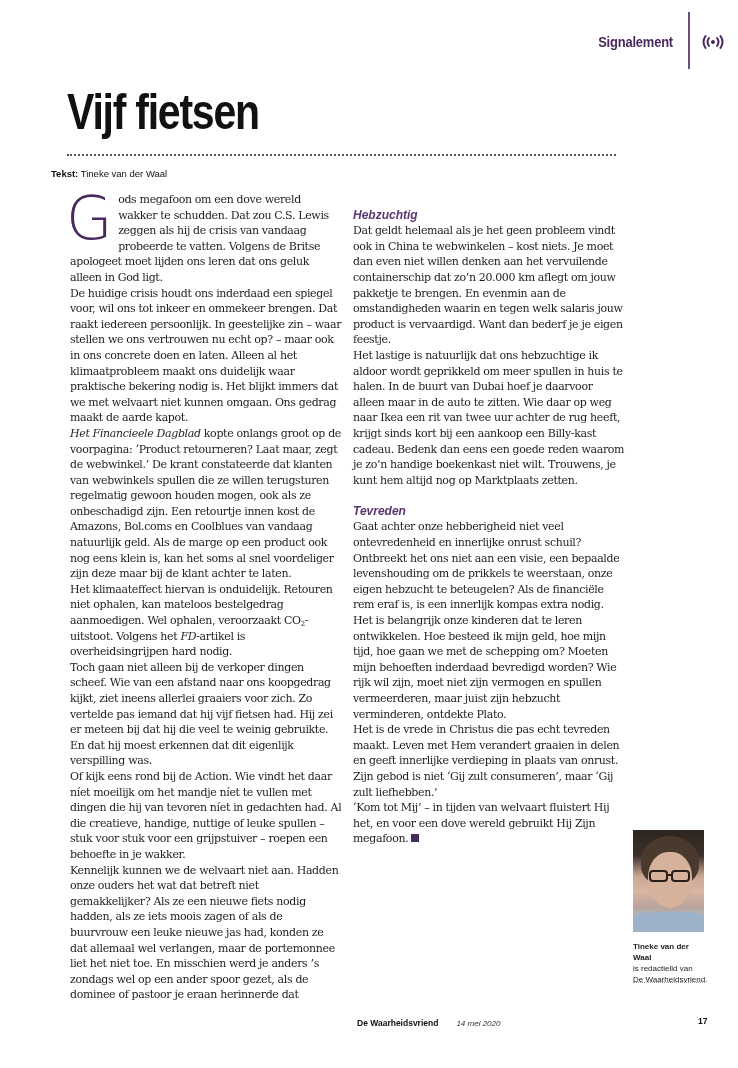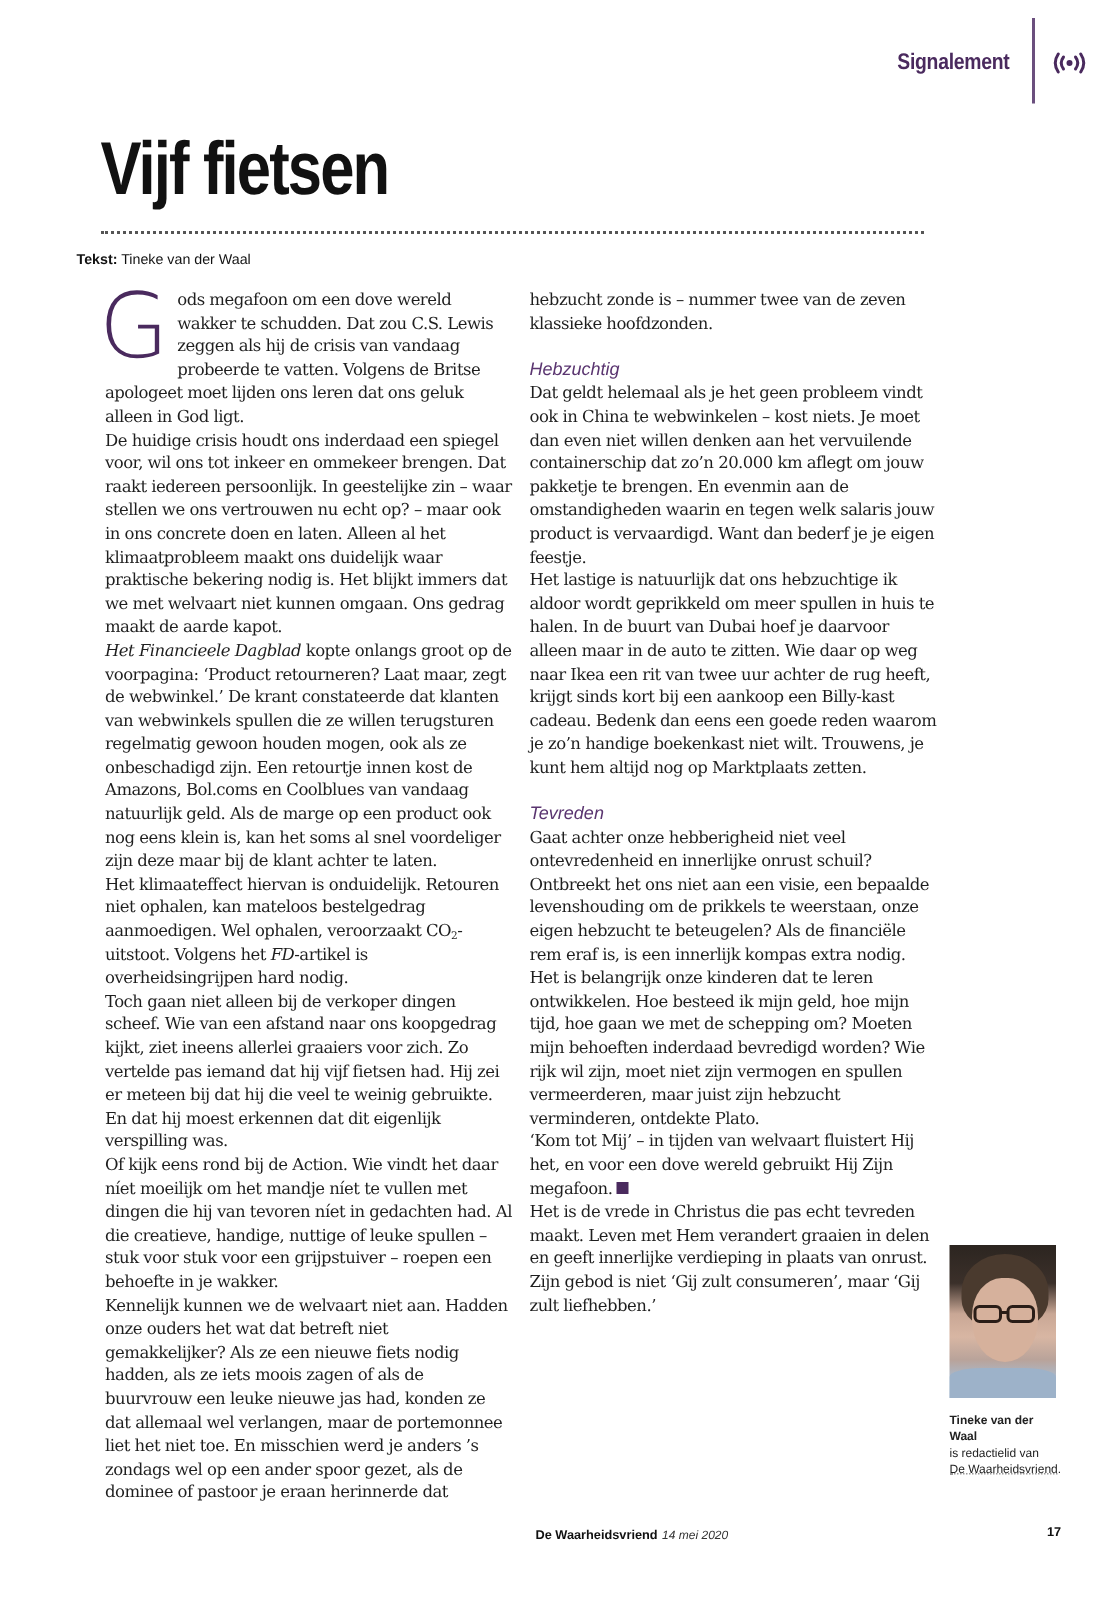--- a/index.html
+++ b/index.html
@@ -38,21 +38,21 @@
 
   .col {
     position: absolute; top: 192px; width: 272px;
     font-family: "DejaVu Serif", serif; font-size: 11px; line-height: 15.6px;
     letter-spacing: -0.35px; color: #1e1e1e;
   }
   .col-left { left: 70px; }
   .col-right { left: 353px; }
   .col p { margin: 0; }
   .subhead {
-    font-family: "Liberation Sans", sans-serif; font-style: italic; font-weight: normal;
+    font-family: "Liberation Sans", sans-serif; font-style: italic; font-weight: bold;
     font-size: 12px; color: #5a3570; margin: 15.6px 0 0 0; line-height: 15.6px;
     letter-spacing: 0;
   }
   .dropcap {
     float: left; font-family: "DejaVu Sans", sans-serif; font-weight: 200;
     font-size: 60px; line-height: 48px; color: #4a2a5e;
     margin: 2px 6px 0 -4px; -webkit-text-stroke: 0px;
   }
   .end-mark { display: inline-block; width: 8px; height: 8px; background: #4a2a5e; margin-left: 3px; vertical-align: 0px; }
   sub { font-size: 7px; vertical-align: -2px; line-height: 0; }
@@ -73,21 +73,21 @@
   }
   .author-caption .name { font-weight: bold; display: block; }
   .author-caption .role { display: block; }
   .caption-rule { position: absolute; left: 633px; top: 982px; width: 72px; border-top: 1px dotted #999; }
 
   .footer {
     position: absolute; left: 313px; top: 1018px;
     font-family: "Liberation Sans", sans-serif; font-size: 8.5px; color: #111;
   }
   .footer .pub { font-weight: bold; margin-left: 44px; }
-  .footer .date { font-style: italic; font-size: 8px; margin-left: 3px; color: #333; }
+  .footer .date { font-style: italic; font-size: 8px; margin-left: 18px; color: #333; }
   .page-num {
     position: absolute; left: 698px; top: 1016px;
     font-family: "Liberation Sans", sans-serif; font-weight: bold; font-size: 8.5px; color: #111;
   }
 </style>
 </head>
 <body>
 
 <div class="section-label">Signalement</div>
 <div class="section-divider"></div>
@@ -112,30 +112,29 @@
 
   <p><i>Het Financieele Dagblad</i><span> kopte onlangs groot op de voorpagina: ‘Product retourneren? Laat maar, zegt de webwinkel.’ De krant constateerde dat klanten van webwinkels spullen die ze willen terugsturen regelmatig gewoon houden mogen, ook als ze onbeschadigd zijn. Een retourtje innen kost de Amazons, Bol.coms en Coolblues van vandaag natuurlijk geld. Als de marge op een product ook nog eens klein is, kan het soms al snel voordeliger zijn deze maar bij de klant achter te laten.</span></p>
   <p><span>Het klimaateffect hiervan is onduidelijk. Retouren niet ophalen, kan mateloos bestelgedrag aanmoedigen. Wel ophalen, veroorzaakt CO</span><sub>2</sub><span>-uitstoot. Volgens het </span><i>FD</i><span>-artikel is overheidsingrijpen hard nodig.</span></p>
 
   <p>Toch gaan niet alleen bij de verkoper dingen scheef. Wie van een afstand naar ons koopgedrag kijkt, ziet ineens allerlei graaiers voor zich. Zo vertelde pas iemand dat hij vijf fietsen had. Hij zei er meteen bij dat hij die veel te weinig gebruikte. En dat hij moest erkennen dat dit eigenlijk verspilling was.</p>
   <p>Of kijk eens rond bij de Action. Wie vindt het daar níet moeilijk om het mandje níet te vullen met dingen die hij van tevoren níet in gedachten had. Al die creatieve, handige, nuttige of leuke spullen – stuk voor stuk voor een grijpstuiver – roepen een behoefte in je wakker.</p>
   <p>Kennelijk kunnen we de welvaart niet aan. Hadden onze ouders het wat dat betreft niet gemakkelijker? Als ze een nieuwe fiets nodig hadden, als ze iets moois zagen of als de buurvrouw een leuke nieuwe jas had, konden ze dat allemaal wel verlangen, maar de portemonnee liet het niet toe. En misschien werd je anders ’s zondags wel op een ander spoor gezet, als de dominee of pastoor je eraan herinnerde dat</p>
 </div>
 
 <div class="col col-right">
-  <p>hebzucht zonde is – nummer twee van de zeven klassieke hoofdzonden.</p>
 
   <h3 class="subhead">Hebzuchtig</h3>
   <p>Dat geldt helemaal als je het geen probleem vindt ook in China te webwinkelen – kost niets. Je moet dan even niet willen denken aan het vervuilende containerschip dat zo’n 20.000 km aflegt om jouw pakketje te brengen. En evenmin aan de omstandigheden waarin en tegen welk salaris jouw product is vervaardigd. Want dan bederf je je eigen feestje.</p>
   <p>Het lastige is natuurlijk dat ons hebzuchtige ik aldoor wordt geprikkeld om meer spullen in huis te halen. In de buurt van Dubai hoef je daarvoor alleen maar in de auto te zitten. Wie daar op weg naar Ikea een rit van twee uur achter de rug heeft, krijgt sinds kort bij een aankoop een Billy-kast cadeau. Bedenk dan eens een goede reden waarom je zo’n handige boekenkast niet wilt. Trouwens, je kunt hem altijd nog op Marktplaats zetten.</p>
 
   <h3 class="subhead">Tevreden</h3>
   <p>Gaat achter onze hebberigheid niet veel ontevredenheid en innerlijke onrust schuil? Ontbreekt het ons niet aan een visie, een bepaalde levenshouding om de prikkels te weerstaan, onze eigen hebzucht te beteugelen? Als de financiële rem eraf is, is een innerlijk kompas extra nodig. Het is belangrijk onze kinderen dat te leren ontwikkelen. Hoe besteed ik mijn geld, hoe mijn tijd, hoe gaan we met de schepping om? Moeten mijn behoeften inderdaad bevredigd worden? Wie rijk wil zijn, moet niet zijn vermogen en spullen vermeerderen, maar juist zijn hebzucht verminderen, ontdekte Plato.</p>
+  <p>Het is de vrede in Christus die pas echt tevreden maakt. Leven met Hem verandert graaien in delen en geeft innerlijke verdieping in plaats van onrust. Zijn gebod is niet ‘Gij zult consumeren’, maar ‘Gij zult liefhebben.’</p>
   <p><span>‘Kom tot Mij’ – in tijden van welvaart fluistert Hij het, en voor een dove wereld gebruikt Hij Zijn megafoon.</span><span class="end-mark"></span></p>
-  <p>Het is de vrede in Christus die pas echt tevreden maakt. Leven met Hem verandert graaien in delen en geeft innerlijke verdieping in plaats van onrust. Zijn gebod is niet ‘Gij zult consumeren’, maar ‘Gij zult liefhebben.’</p>
 </div>
 
 <div class="author-photo">
   <div class="hair"></div>
   <div class="face"></div>
   <svg class="glasses" viewBox="0 0 46 12">
       <rect x="3" y="1" width="17" height="10" rx="3" fill="none" stroke="#2a1d17" stroke-width="2"></rect>
       <rect x="25" y="1" width="17" height="10" rx="3" fill="none" stroke="#2a1d17" stroke-width="2"></rect>
       <line x1="20" y1="5" x2="25" y2="5" stroke="#2a1d17" stroke-width="2"></line>
     </svg>

